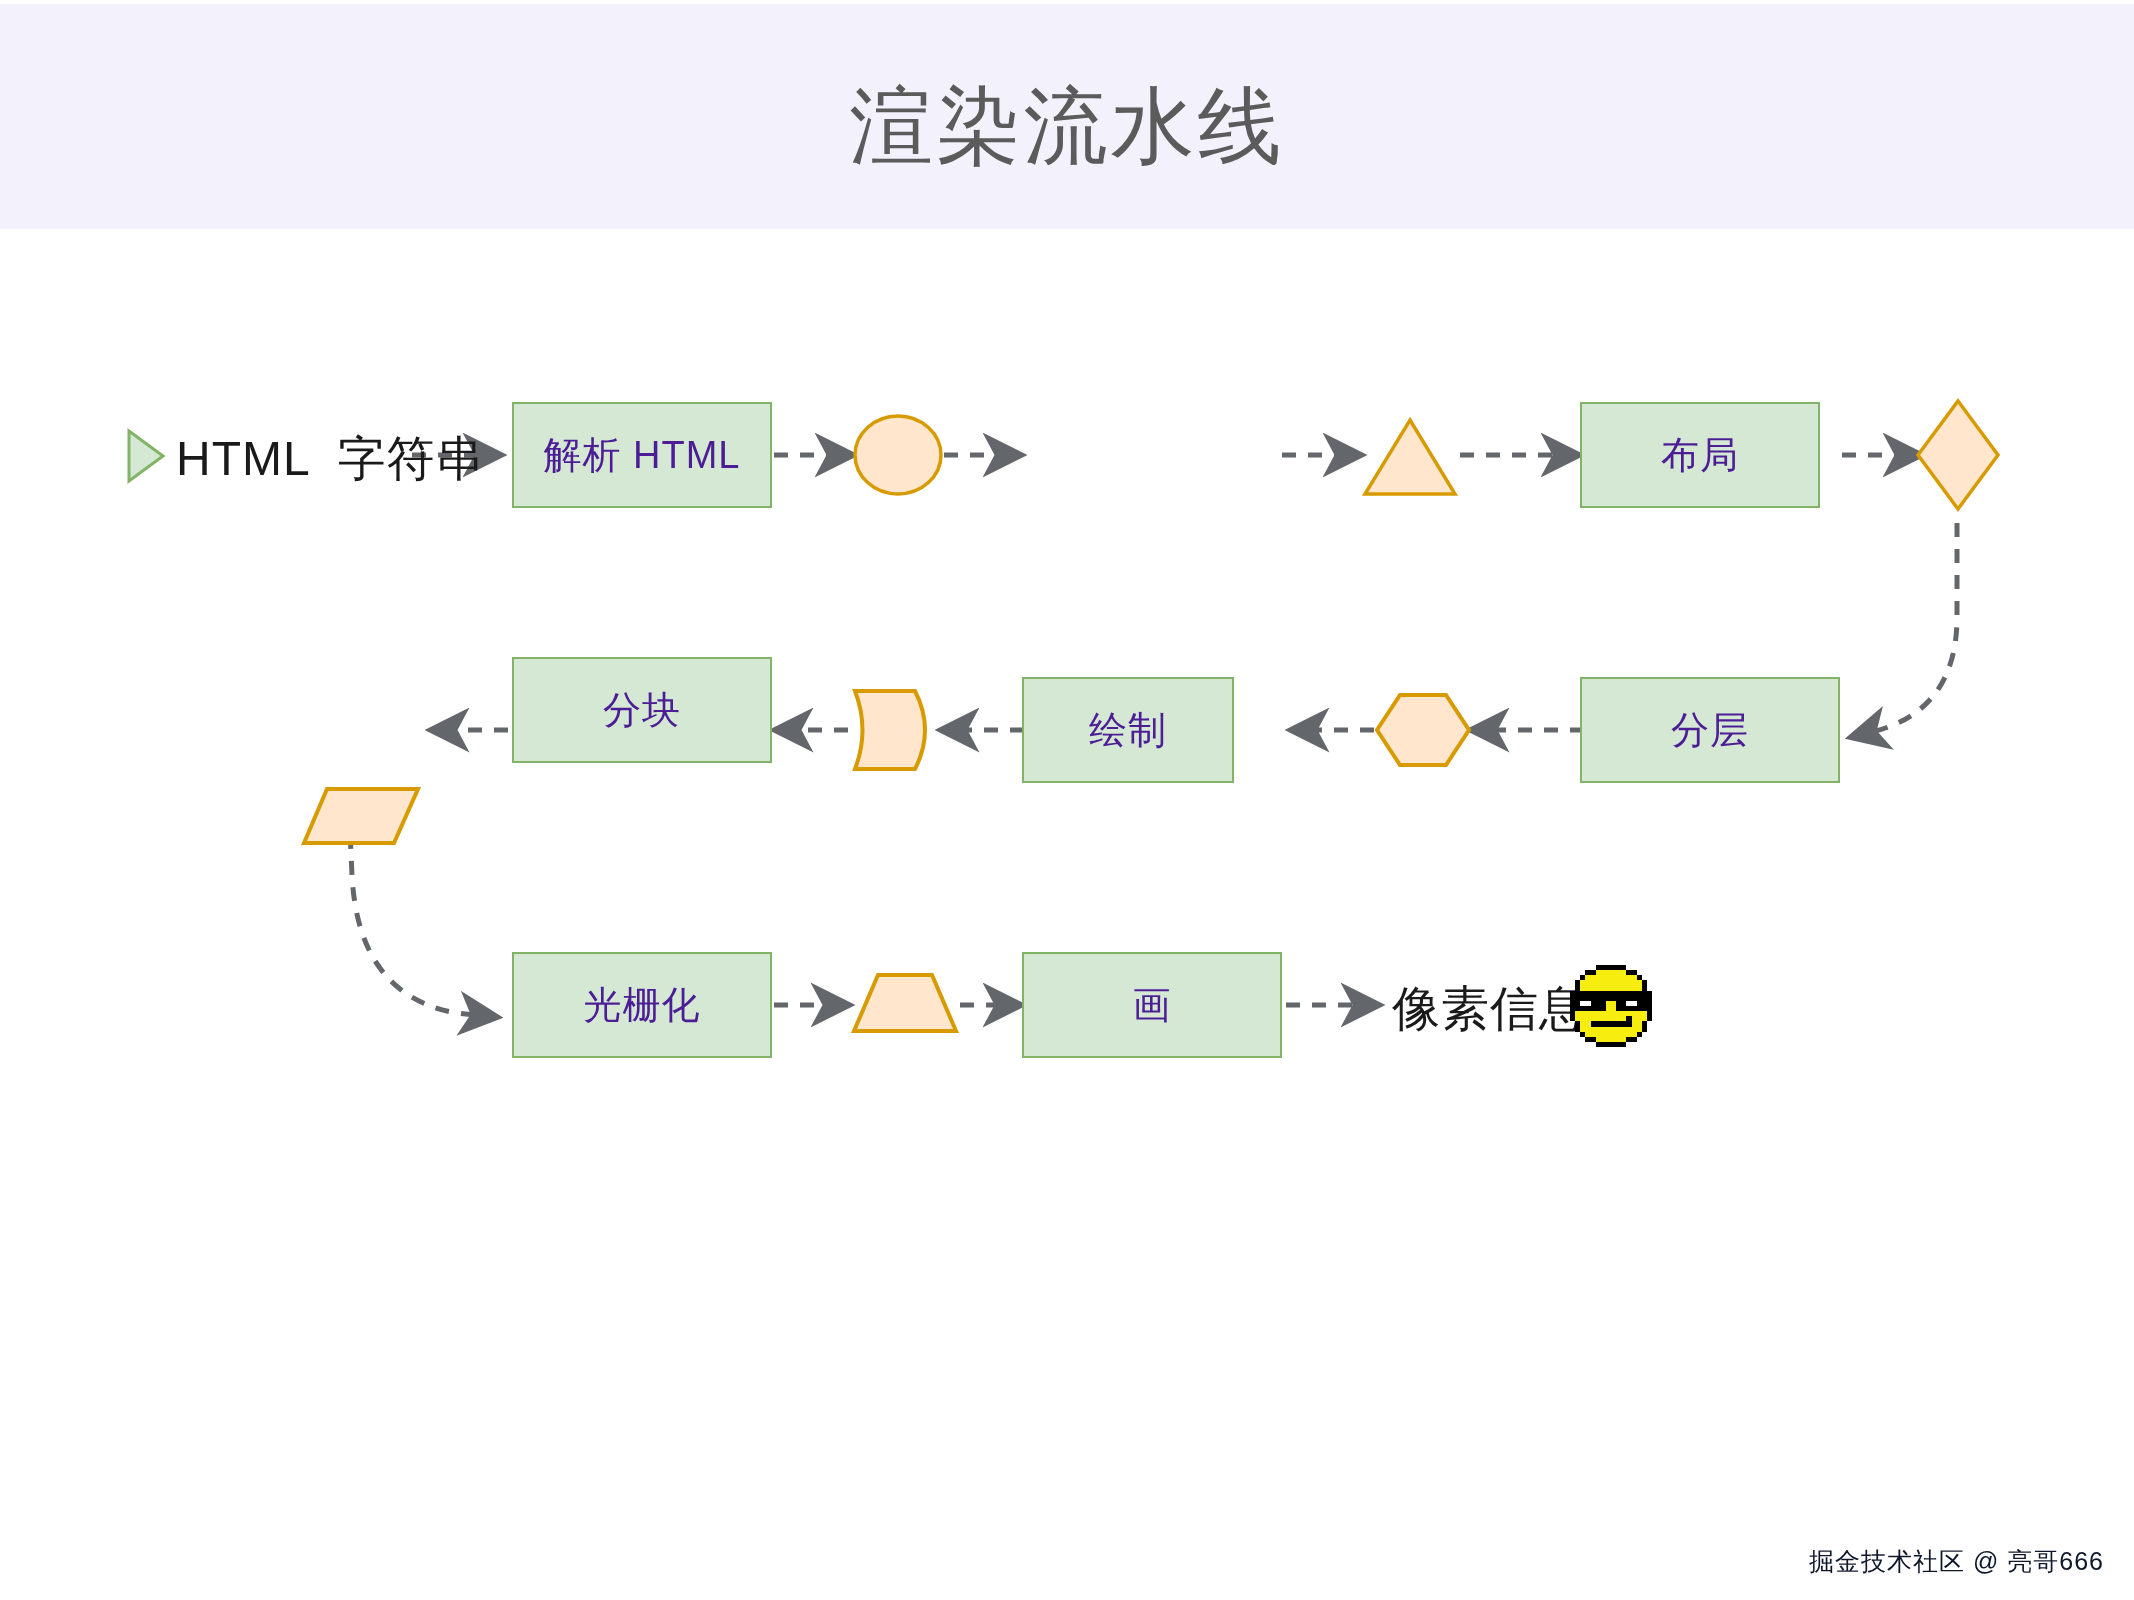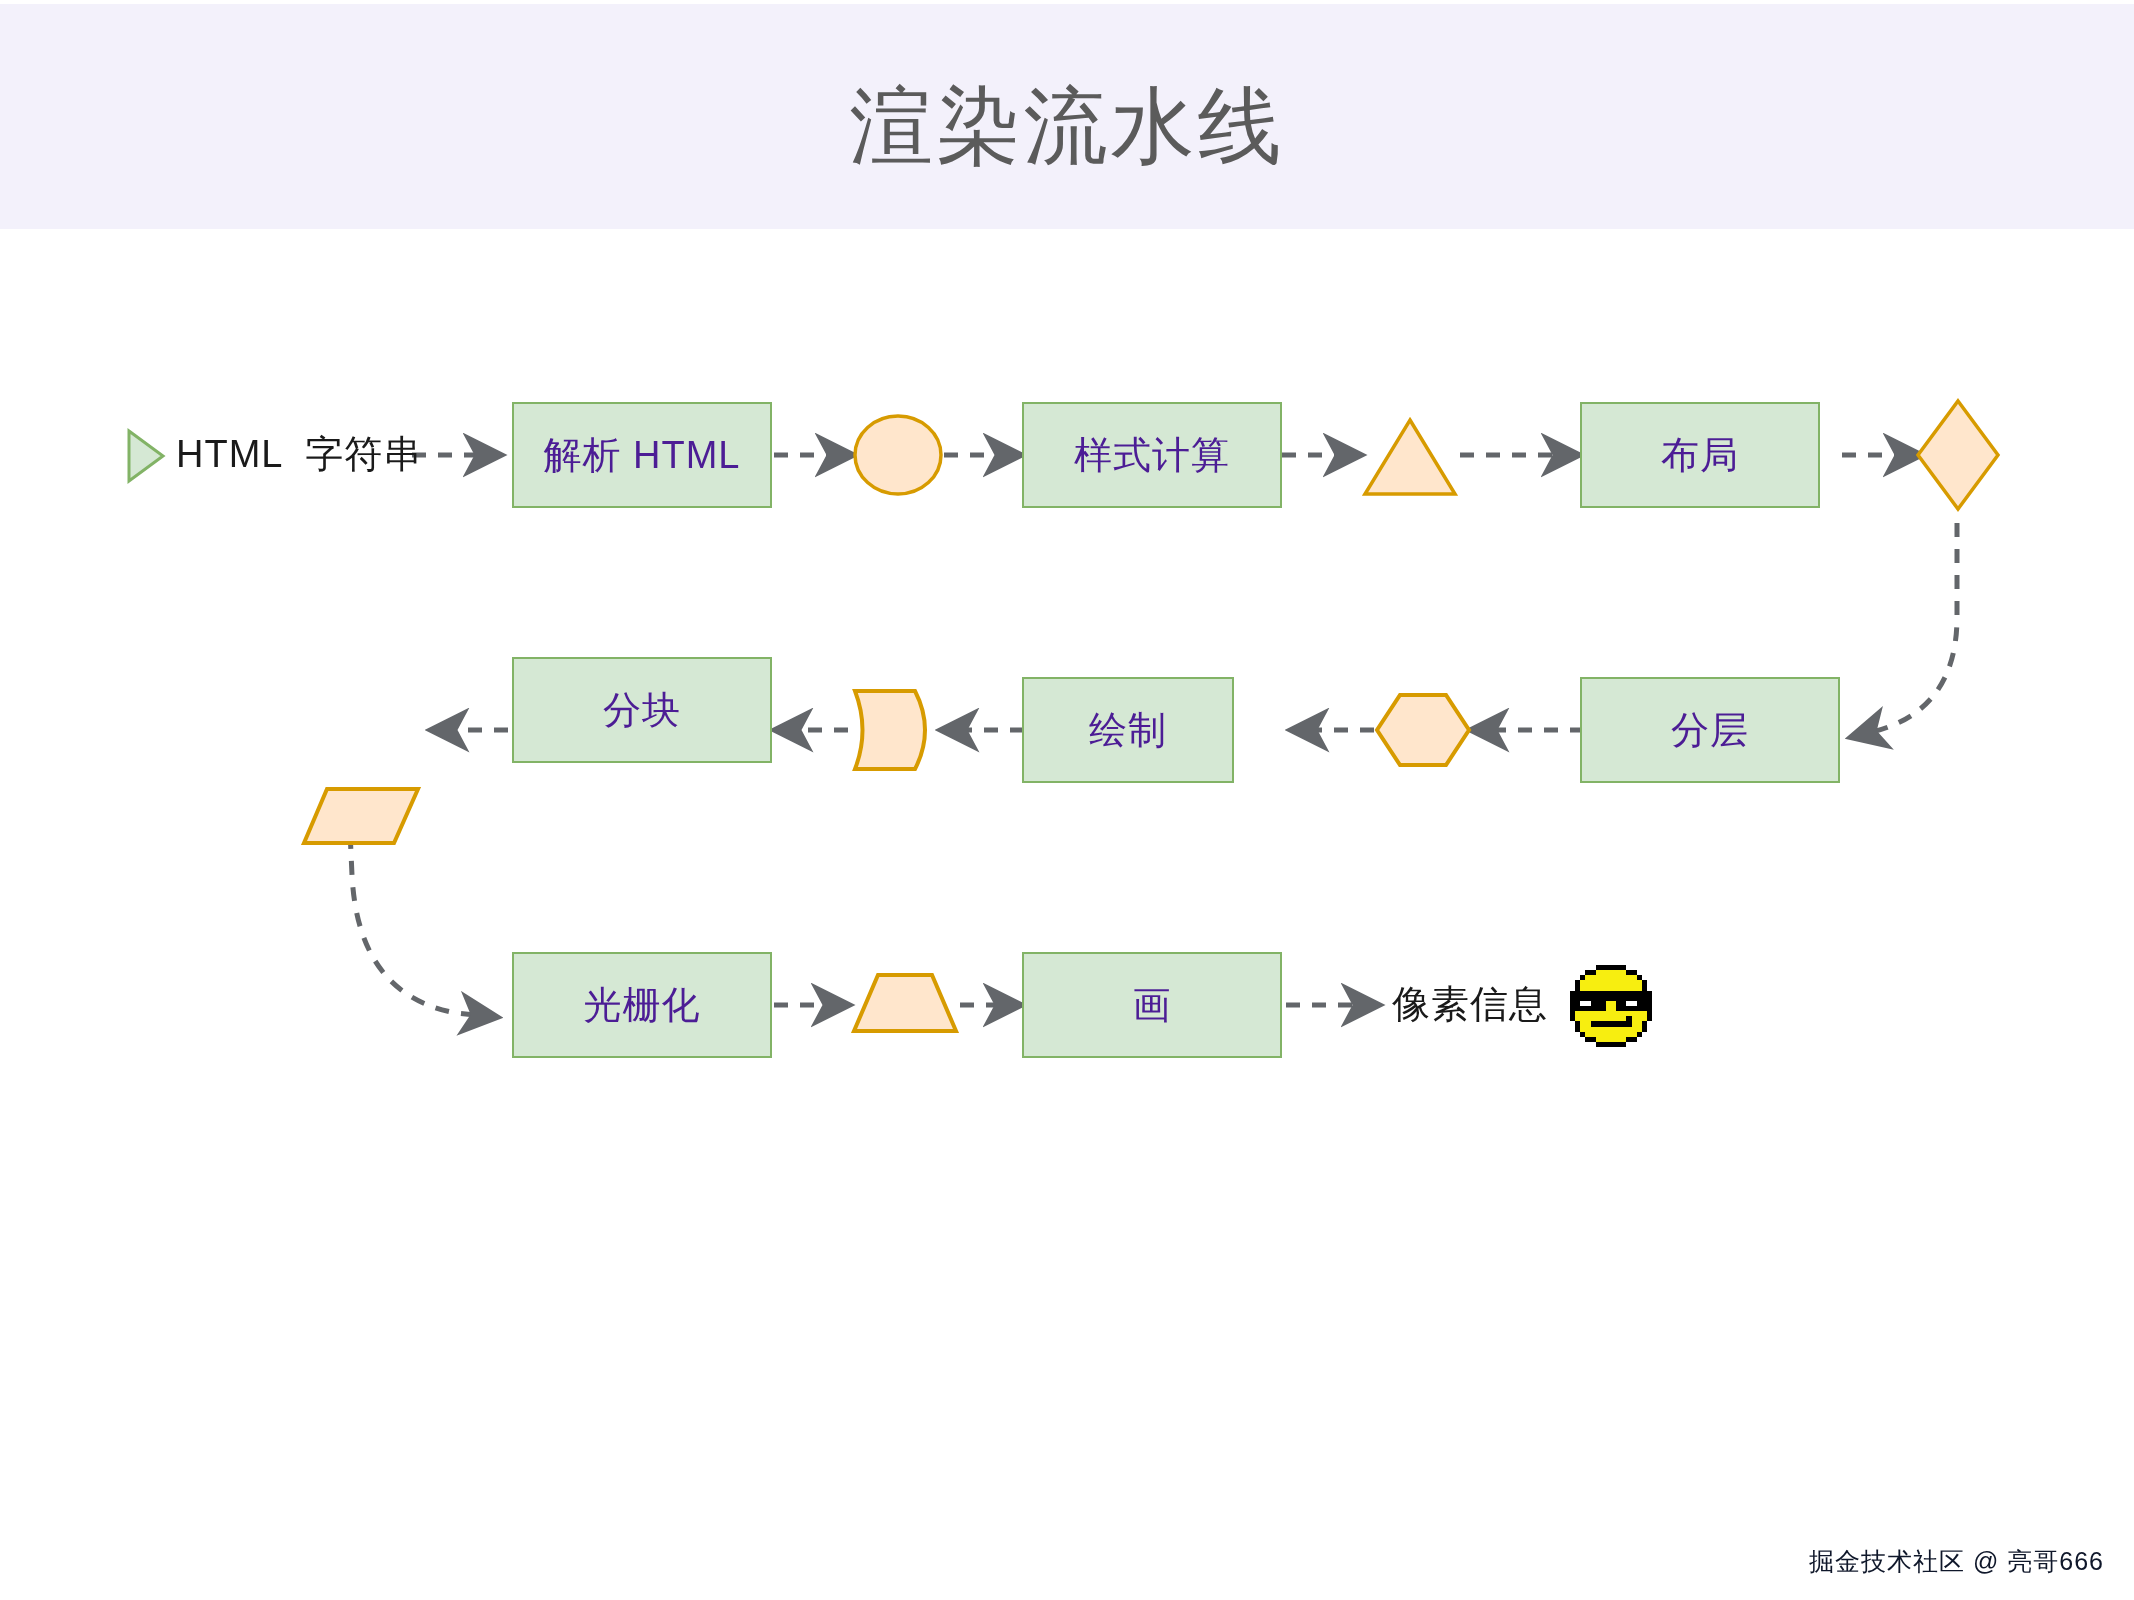--- a/index.html
+++ b/index.html
@@ -64,21 +64,21 @@
   }
   .proc .label {
     font-size: 38px;
     color: #4c1d95;
     letter-spacing: 1px;
     white-space: pre;
   }
 
   .plain-label {
     position: absolute;
-    font-size: 38px;
+    font-size: 48px;
     color: #1a1a1a;
     letter-spacing: 1px;
     white-space: pre;
     line-height: 1;
   }
 
   .shape-svg { position: absolute; overflow: visible; }
 
   
   #pixel-emoji {
@@ -144,23 +144,20 @@
   <div class="plain-label" style="left:176px; top:170px;">HTML  字符串</div>
 
   <div class="node proc" style="left:512px; top:137px; width:260px; height:106px;">
     <span class="label">解析 HTML</span>
   </div>
 
   <svg class="shape-svg" style="left:852px; top:148px;" width="92" height="84" viewBox="0 0 92 84">
     <ellipse cx="46" cy="42" rx="43" ry="39" fill="#ffe6cc" stroke="#d79b00" stroke-width="3.5"></ellipse>
   </svg>
 
-  <div class="node proc" style="left:1022px; top:137px; width:260px; height:106px;">
-    <span class="label">样式计算</span>
-  </div>
 
   <svg class="shape-svg" style="left:1362px; top:152px;" width="96" height="80" viewBox="0 0 96 80">
     <polygon points="48,3 93,77 3,77" fill="#ffe6cc" stroke="#d79b00" stroke-width="3.5"></polygon>
   </svg>
 
   <div class="node proc" style="left:1580px; top:137px; width:240px; height:106px;">
     <span class="label">布局</span>
   </div>
 
   <svg class="shape-svg" style="left:1914px; top:132px;" width="88" height="116" viewBox="0 0 88 116">

